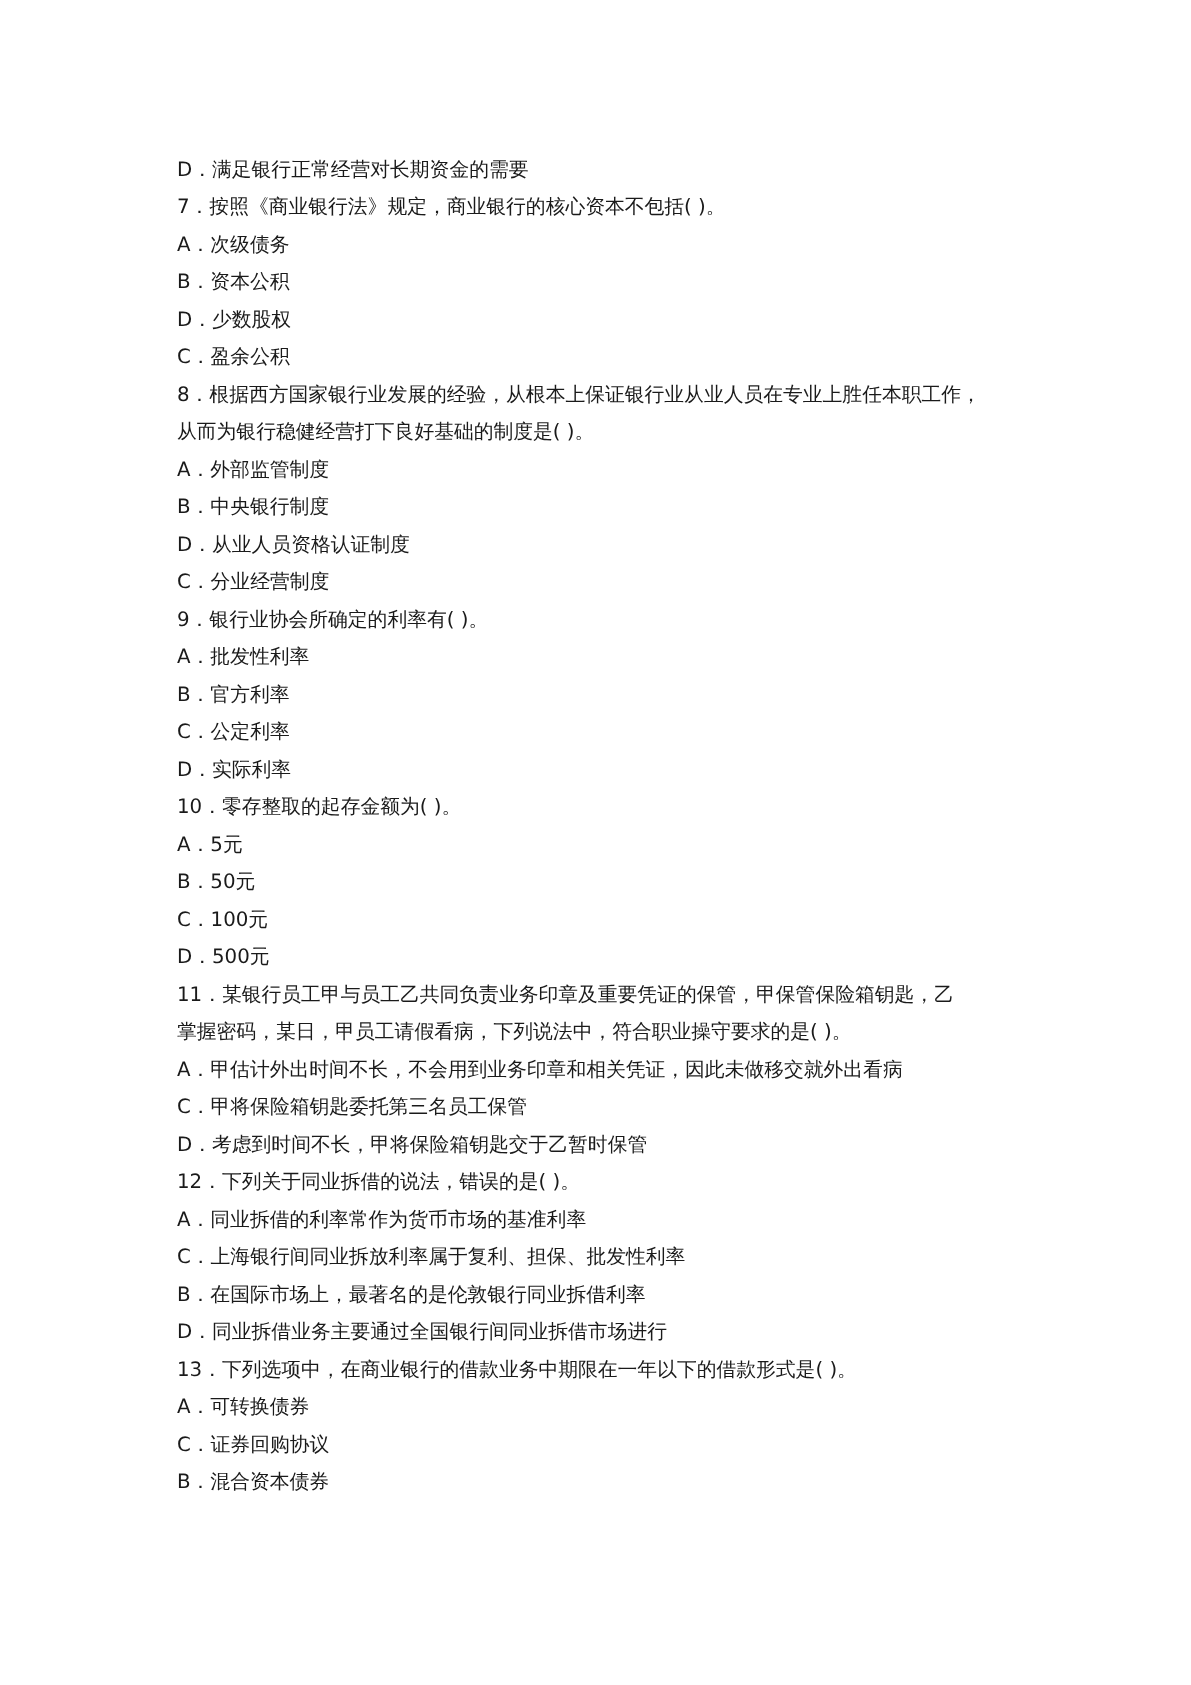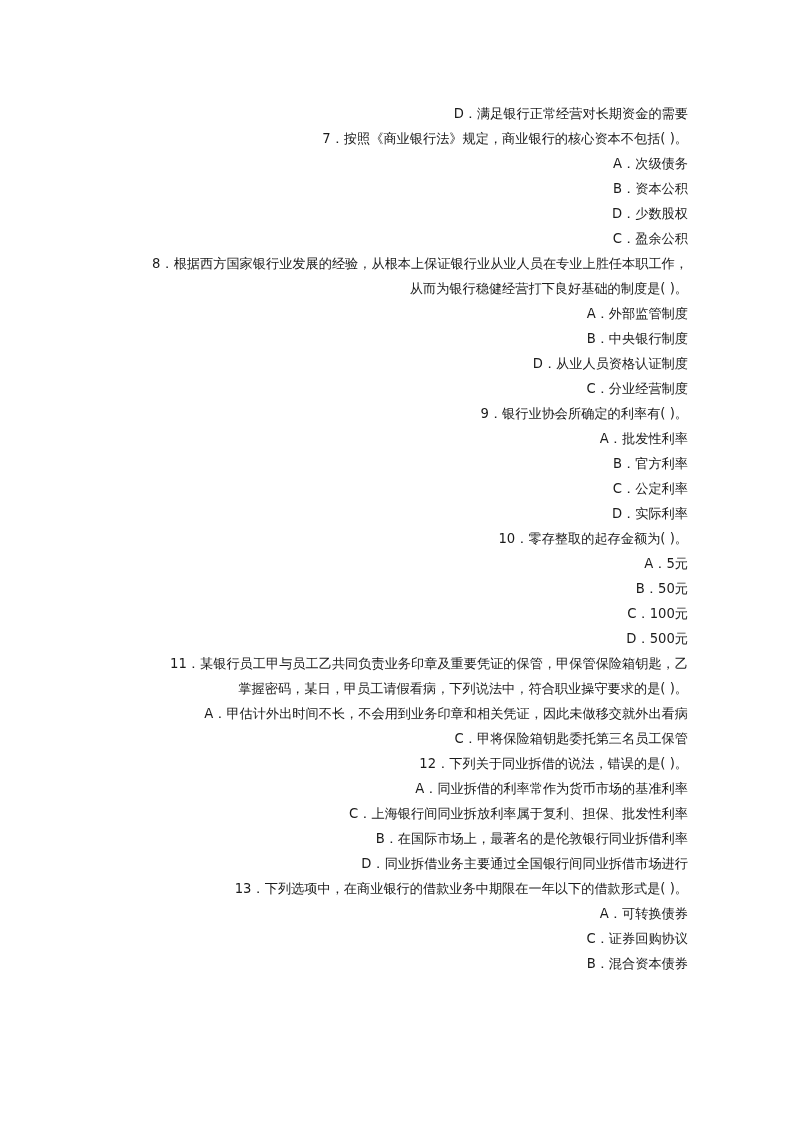--- a/index.html
+++ b/index.html
@@ -13,21 +13,20 @@
       position: relative;
       overflow: hidden;
       font-family: "DejaVu Sans", "Liberation Sans", sans-serif;
       color: #1a1a1a;
     }
     .page {
       position: absolute;
       left: 118px;
       top: 101px;
       width: 570px;
-      text-align: right;
     }
     .line {
       font-size: 13.2px;
       line-height: 25px;
       height: 25px;
       white-space: nowrap;
       letter-spacing: 0px;
     }
   </style>
 </head>
@@ -53,20 +52,21 @@
   <div class="line">D．实际利率</div>
   <div class="line">10．零存整取的起存金额为( )。</div>
   <div class="line">A．5元</div>
   <div class="line">B．50元</div>
   <div class="line">C．100元</div>
   <div class="line">D．500元</div>
   <div class="line">11．某银行员工甲与员工乙共同负责业务印章及重要凭证的保管，甲保管保险箱钥匙，乙</div>
   <div class="line">掌握密码，某日，甲员工请假看病，下列说法中，符合职业操守要求的是( )。</div>
   <div class="line">A．甲估计外出时间不长，不会用到业务印章和相关凭证，因此未做移交就外出看病</div>
   <div class="line">C．甲将保险箱钥匙委托第三名员工保管</div>
+  <div class="line">D．考虑到时间不长，甲将保险箱钥匙交于乙暂时保管</div>
   <div class="line">12．下列关于同业拆借的说法，错误的是( )。</div>
   <div class="line">A．同业拆借的利率常作为货币市场的基准利率</div>
   <div class="line">C．上海银行间同业拆放利率属于复利、担保、批发性利率</div>
   <div class="line">B．在国际市场上，最著名的是伦敦银行同业拆借利率</div>
   <div class="line">D．同业拆借业务主要通过全国银行间同业拆借市场进行</div>
   <div class="line">13．下列选项中，在商业银行的借款业务中期限在一年以下的借款形式是( )。</div>
   <div class="line">A．可转换债券</div>
   <div class="line">C．证券回购协议</div>
   <div class="line">B．混合资本债券</div>
 </div>

